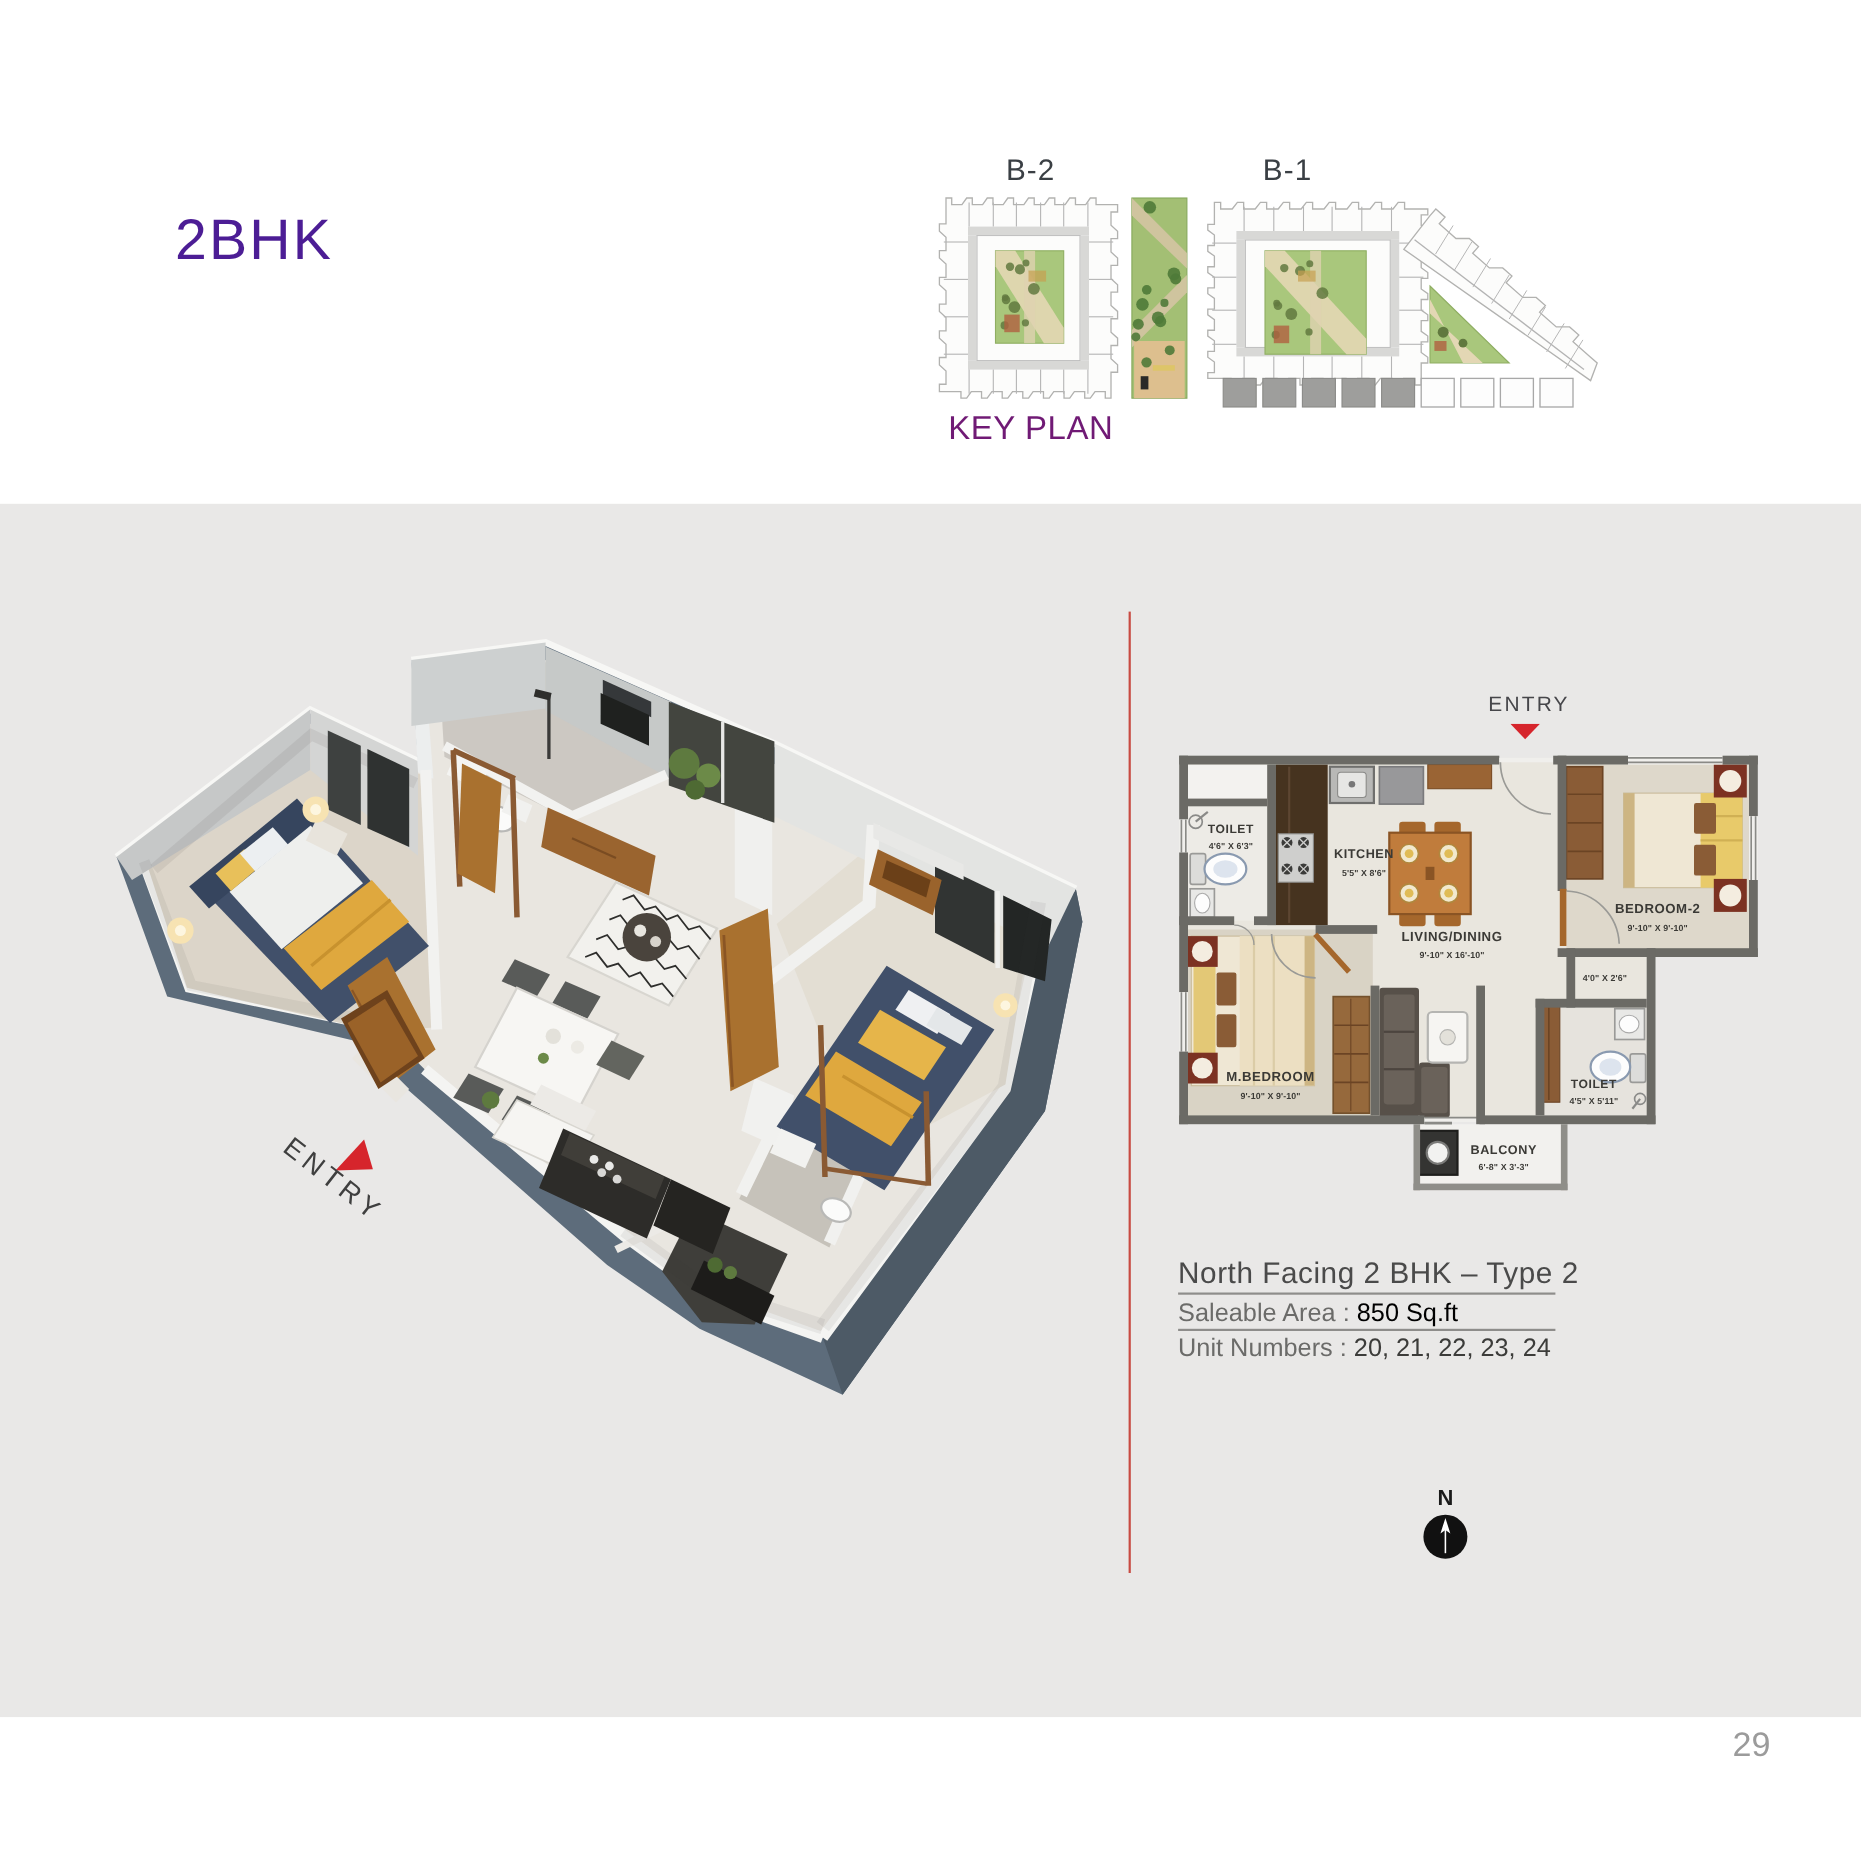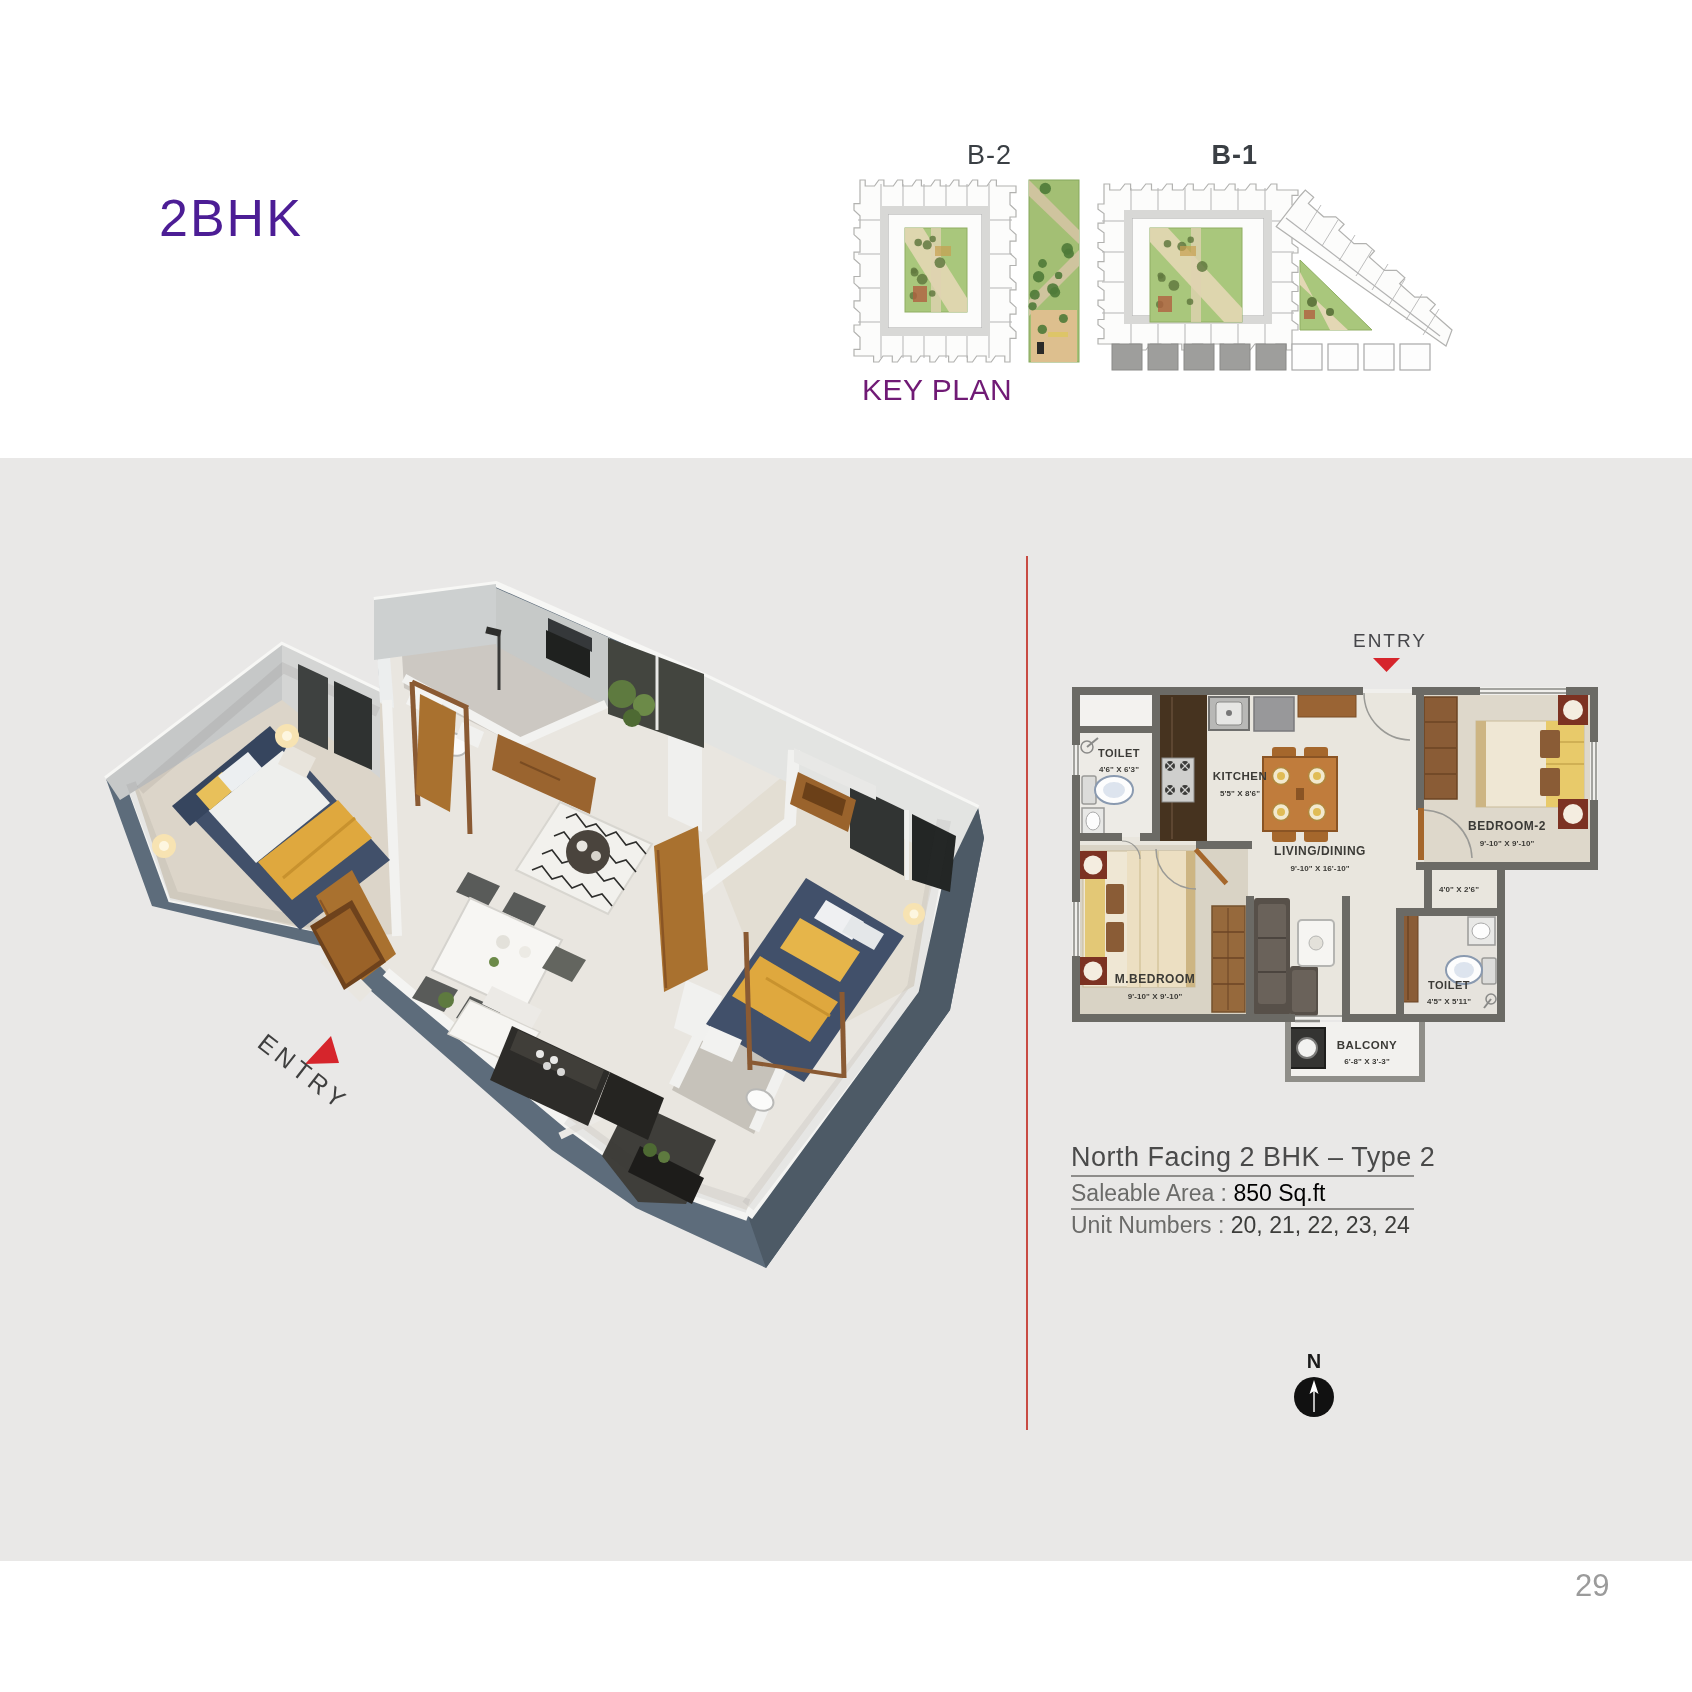--- a/index.html
+++ b/index.html
@@ -8,23 +8,23 @@
 </style>
 </head>
 <body>
 <div id="page">
 
 <div class="abs" style="left:0;top:458px;width:1692px;height:1103px;background:#e9e8e7;"></div>
 
 <div class="abs" style="left:159px;top:188px;font-size:52px;letter-spacing:2px;color:#4c1d95;">2BHK</div>
 
 
-<div class="abs" style="left:862px;top:140px;width:150px;text-align:right;font-size:27px;color:#3a3f44;letter-spacing:1px;">B-2</div>
-
-<div class="abs" style="left:1078px;top:140px;width:180px;text-align:right;font-size:27px;color:#3a3f44;letter-spacing:1px;font-weight:bold;">B-1</div>
+<div class="abs" style="left:862px;top:140px;width:150px;text-align:center;font-size:27px;color:#3a3f44;letter-spacing:1px;">B-2</div>
+
+<div class="abs" style="left:1148px;top:140px;width:180px;text-align:left;font-size:27px;color:#3a3f44;letter-spacing:1px;">B-1</div>
 
 <div class="abs" style="left:862px;top:373px;font-size:30px;color:#701a75;letter-spacing:0.5px;">KEY PLAN</div>
 
 <svg class="abs" style="left:840px;top:170px;" width="640" height="210" viewBox="840 170 640 210">
       <g>
         <polygon points="860.0,186.0 860.0,180.0 865.2,180.0 865.2,186.0 874.5,186.0 878.8,180.0 883.9,180.0 883.9,186.0 893.3,186.0 897.5,180.0 902.7,180.0 902.7,186.0 912.0,186.0 916.2,180.0 921.4,180.0 921.4,186.0 930.8,186.0 935.0,180.0 940.2,180.0 940.2,186.0 949.5,186.0 953.8,180.0 958.9,180.0 958.9,186.0 968.3,186.0 972.5,180.0 977.7,180.0 977.7,186.0 987.0,186.0 991.2,180.0 996.4,180.0 996.4,186.0 1005.8,186.0 1010.0,186.0 1010.0,186.0 1016.0,186.0 1016.0,192.7 1010.0,192.7 1010.0,204.8 1016.0,210.3 1016.0,217.0 1010.0,217.0 1010.0,229.1 1016.0,234.6 1016.0,241.2 1010.0,241.2 1010.0,253.4 1016.0,258.9 1016.0,265.5 1010.0,265.5 1010.0,277.7 1016.0,283.1 1016.0,289.8 1010.0,289.8 1010.0,302.0 1016.0,307.4 1016.0,314.1 1010.0,314.1 1010.0,326.2 1016.0,331.7 1016.0,338.4 1010.0,338.4 1010.0,350.5 1010.0,356.0 1010.0,356.0 1010.0,362.0 1004.8,362.0 1004.8,356.0 995.5,356.0 991.2,362.0 986.1,362.0 986.1,356.0 976.7,356.0 972.5,362.0 967.3,362.0 967.3,356.0 958.0,356.0 953.8,362.0 948.6,362.0 948.6,356.0 939.2,356.0 935.0,362.0 929.8,362.0 929.8,356.0 920.5,356.0 916.2,362.0 911.1,362.0 911.1,356.0 901.7,356.0 897.5,362.0 892.3,362.0 892.3,356.0 883.0,356.0 878.8,362.0 873.6,362.0 873.6,356.0 864.2,356.0 860.0,356.0 860.0,356.0 854.0,356.0 854.0,349.3 860.0,349.3 860.0,337.2 854.0,331.7 854.0,325.0 860.0,325.0 860.0,312.9 854.0,307.4 854.0,300.8 860.0,300.8 860.0,288.6 854.0,283.1 854.0,276.5 860.0,276.5 860.0,264.3 854.0,258.9 854.0,252.2 860.0,252.2 860.0,240.0 854.0,234.6 854.0,227.9 860.0,227.9 860.0,215.8 854.0,210.3 854.0,203.6 860.0,203.6 860.0,191.5 860.0,186.0" fill="#fcfcfb" stroke="#b2b2b0" stroke-width="1.2"></polygon>
         <rect x="888" y="214" width="94" height="114" fill="none" stroke="#b3b3b3" stroke-width="1.2"></rect>
         <rect x="880" y="206" width="110" height="8" fill="#d8d8d6"></rect>
         <rect x="880" y="328" width="110" height="8" fill="#d8d8d6"></rect>
         <rect x="880" y="214" width="8" height="114" fill="#d8d8d6"></rect>

